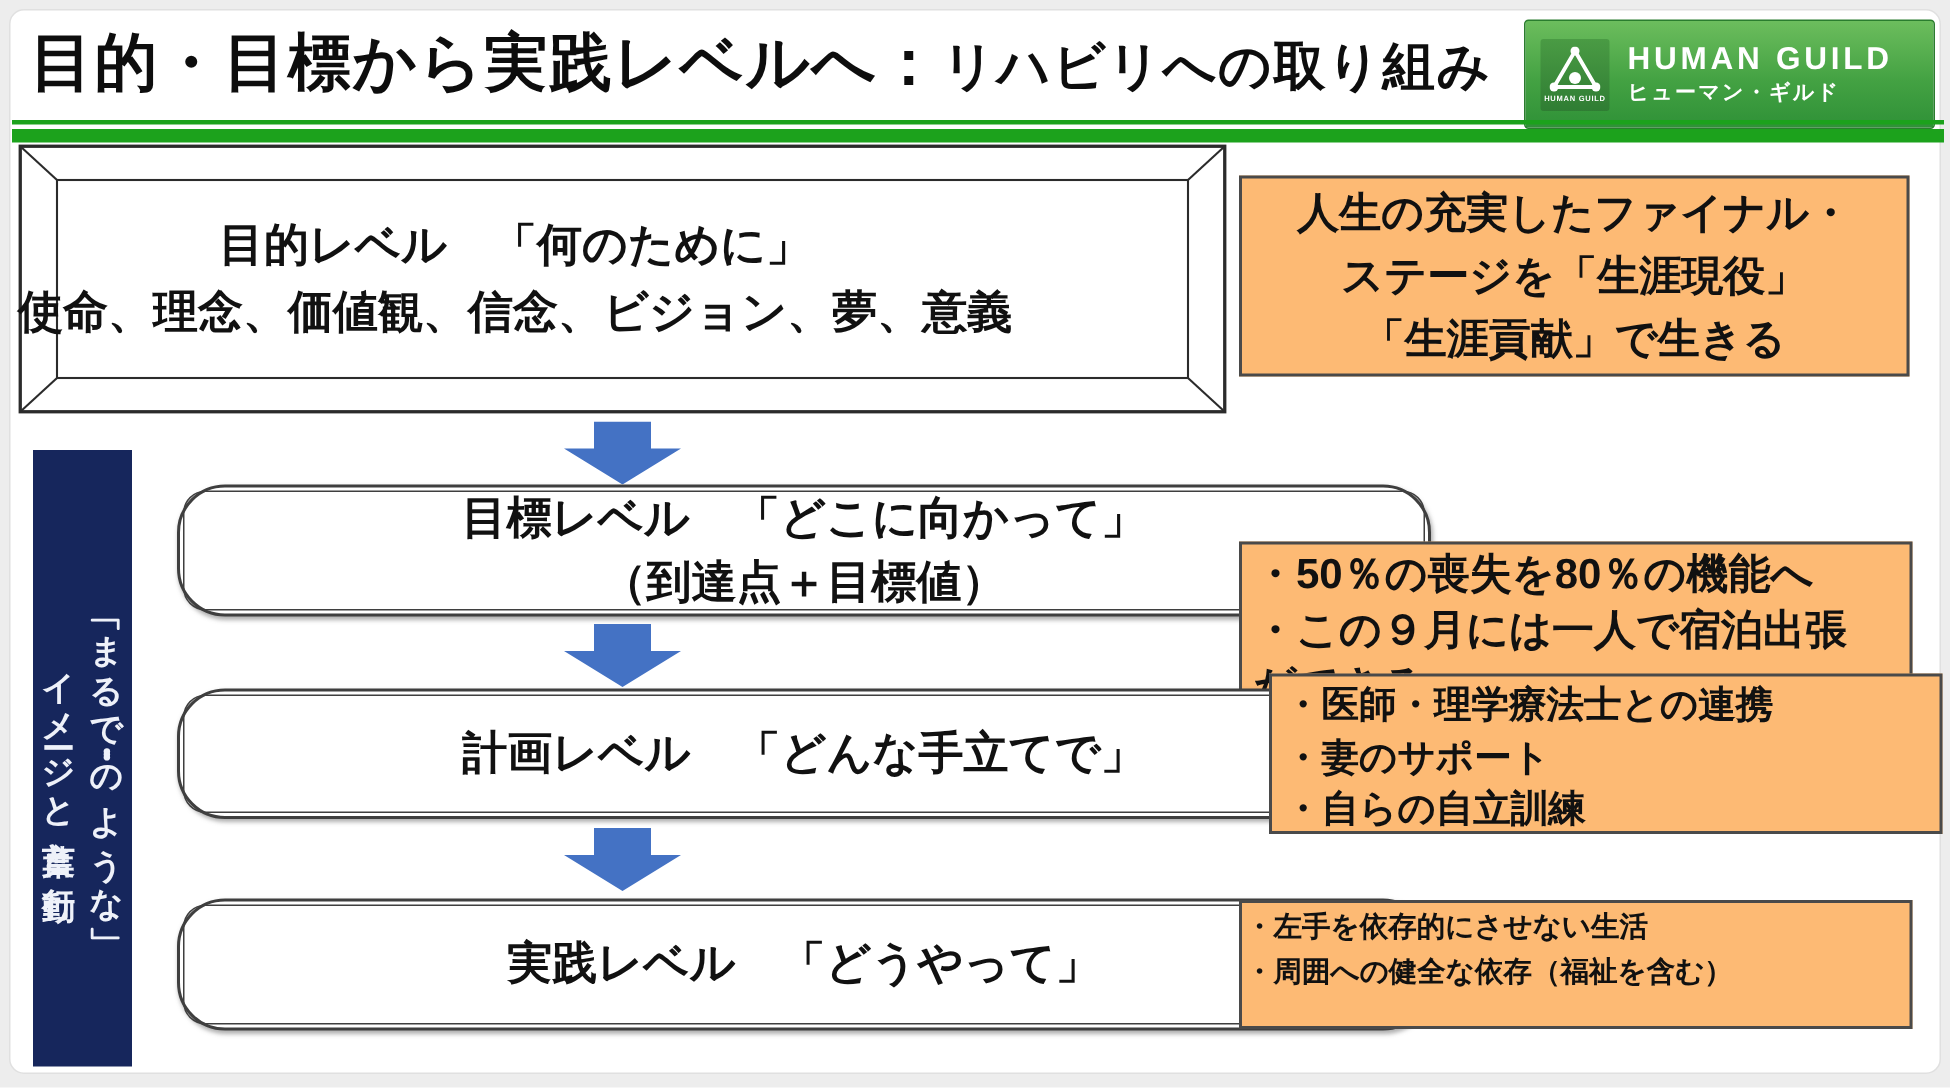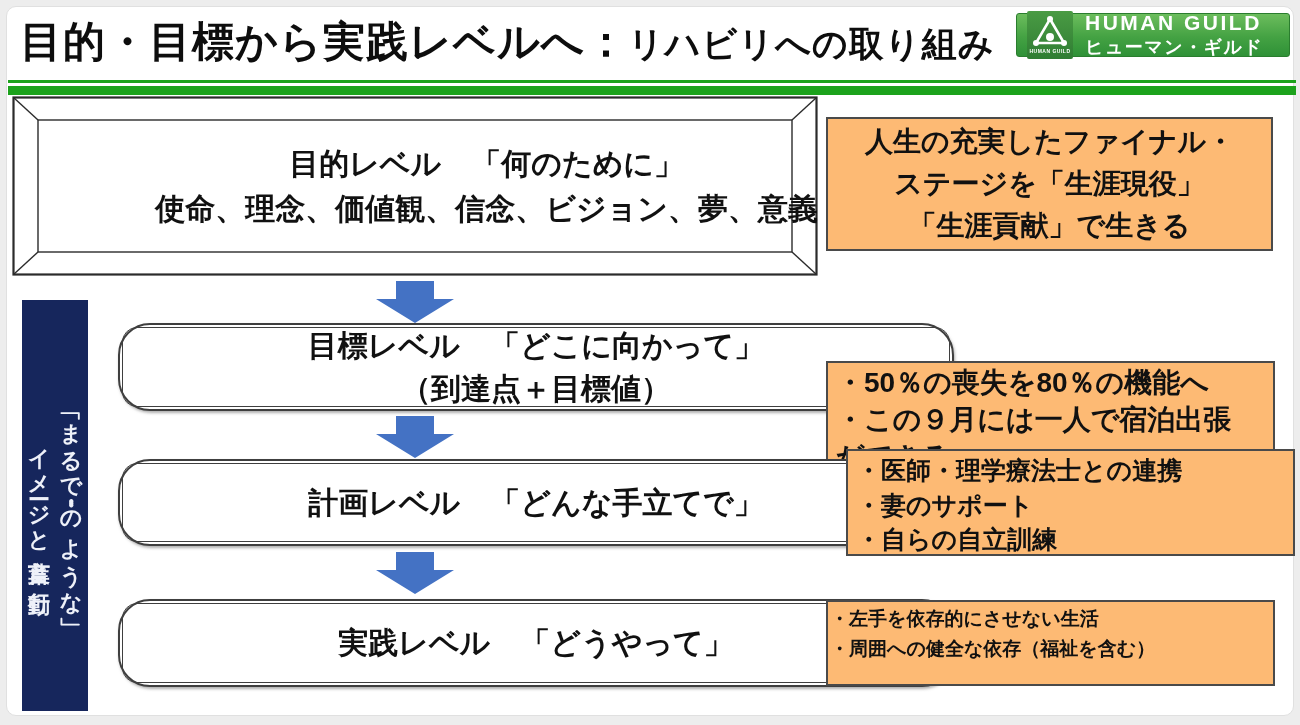--- a/index.html
+++ b/index.html
@@ -15,41 +15,41 @@
   }
   
   .title-row {
     position:absolute; left:20px; top:14px; width:980px;
     display:flex; align-items:baseline; font-weight:bold; color:#0d0d0d;
     white-space:nowrap;
   }
   .title-main { font-size:42px; letter-spacing:1px; }
   .title-sub  { font-size:35px; letter-spacing:1px; }
   .logo {
-    position:absolute; left:1016px; top:13px; width:274px; height:44px;
+    position:absolute; left:1016px; top:13px; width:274px; height:73px;
     background:linear-gradient(180deg,#6cbd5d 0%,#44a243 55%,#2f9137 100%);
     border:1px solid #2a7d2e; border-radius:3px;
     display:flex; align-items:center; gap:12px; padding:0 10px; box-sizing:border-box;
   }
   .logo-emblem {
     width:46px; height:48px; flex:0 0 auto;
     background:linear-gradient(180deg,#4a9b44,#2f7d33);
     border-radius:2px; display:flex; flex-direction:column;
     align-items:center; justify-content:center;
   }
   .logo-emblem .caption { font-size:5px; line-height:6px; color:#fff; font-weight:bold; letter-spacing:.5px; }
   .logo-text-en { font-size:21px; font-weight:bold; color:#fff; letter-spacing:2.5px; line-height:1.15; white-space:nowrap; }
-  .logo-text-ja { font-size:18px; font-weight:bold; color:#fff; letter-spacing:1.5px; white-space:nowrap; }
+  .logo-text-ja { font-size:14px; font-weight:bold; color:#fff; letter-spacing:1.5px; white-space:nowrap; }
   .line-thin  { position:absolute; left:8px; top:80px; width:1288px; height:3px; background:#1ca21c; }
   .line-thick { position:absolute; left:8px; top:86px; width:1288px; height:9px; background:#1ca21c; }
   
   .purpose-frame { position:absolute; left:12px; top:96px; width:806px; height:180px; }
   .purpose-frame svg { position:absolute; inset:0; }
   .purpose-text {
-    position:absolute; inset:0; display:flex; align-items:center; justify-content:flex-end;
+    position:absolute; inset:0; display:flex; align-items:center; justify-content:flex-start;
     text-align:center; font-size:30px; font-weight:bold; line-height:1.5;
   }
   .purpose-text span { white-space:pre-line; }
   
   .note {
     position:absolute; background:#fdba74; border:2px solid #4a4a4a; box-sizing:border-box;
     font-weight:bold; color:#111;
   }
   .note span { white-space:pre-line; }
   .note-purpose {

